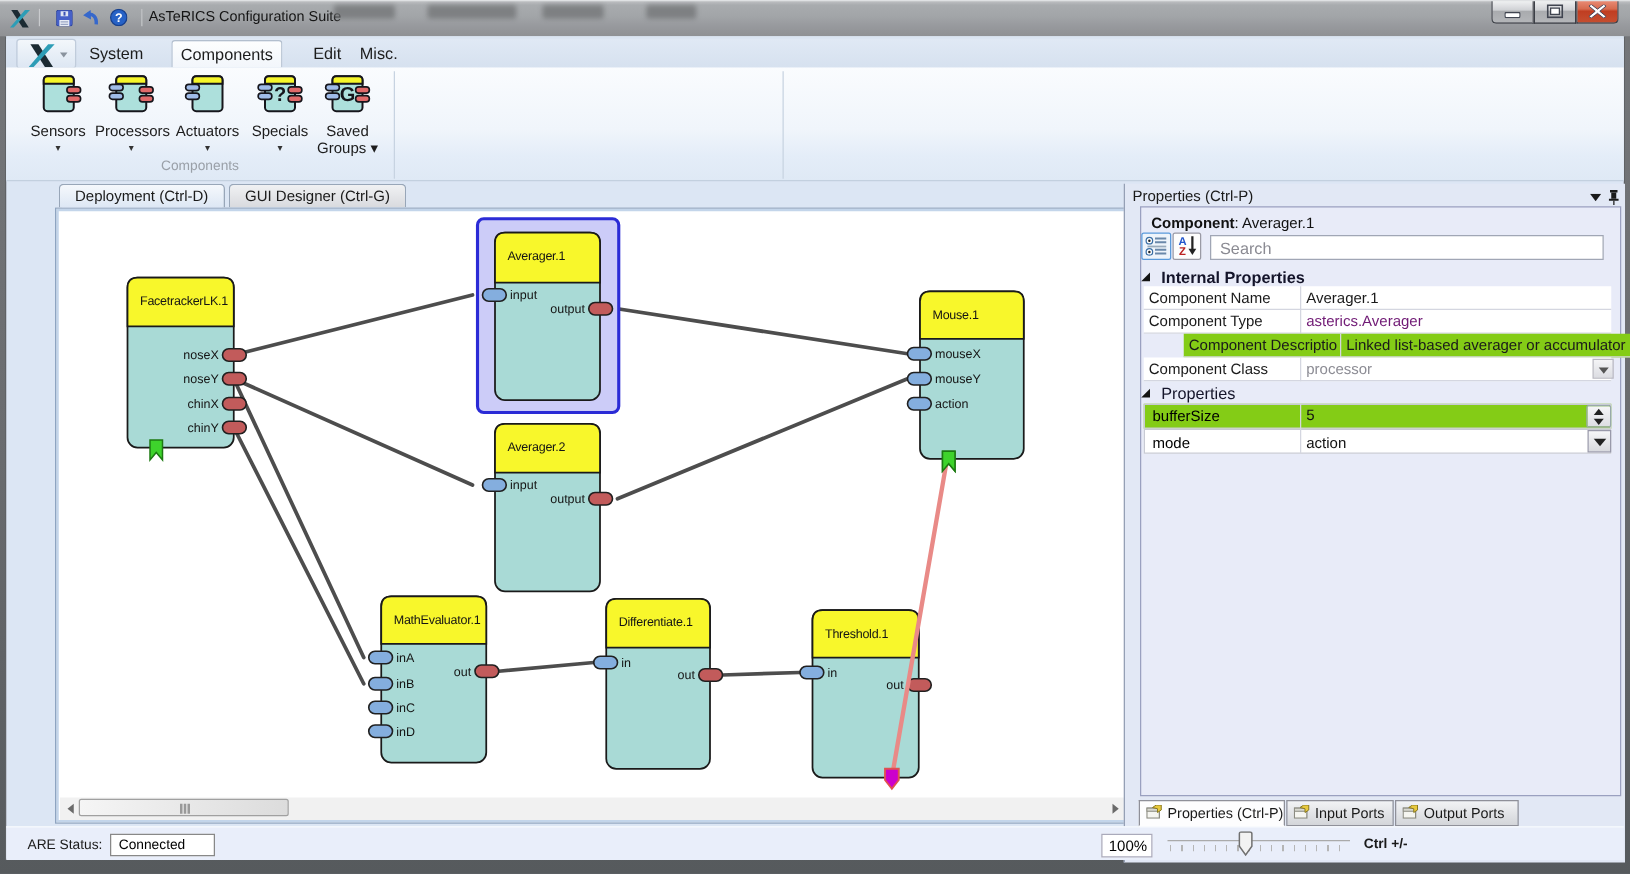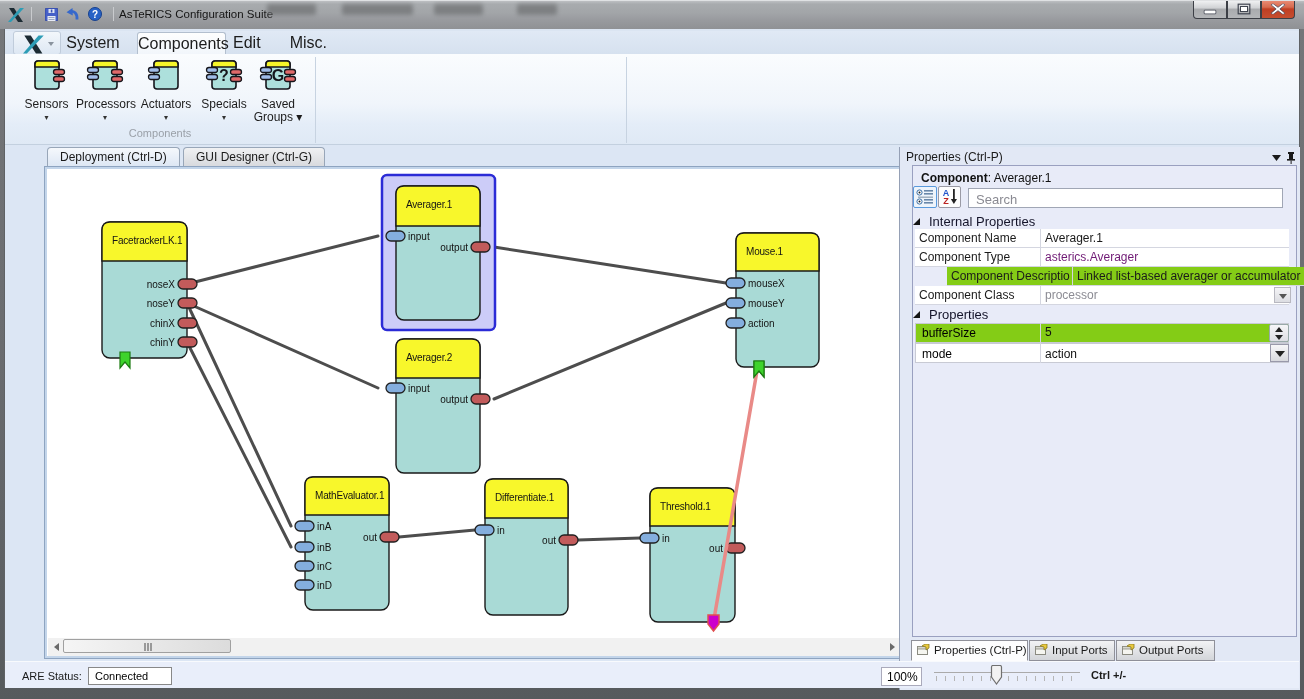--- a/index.html
+++ b/index.html
@@ -25,21 +25,21 @@
 .wbtn { width:34px; height:19px; border:1px solid #3c3f46; border-top:none; position:relative;
   background:linear-gradient(180deg,#f4f5f6 0%,#cfd1d4 45%,#a9abae 50%,#b4b6b9 100%); }
 .wbtn.first { border-radius:0 0 0 4px; }
 .wbtn.close { width:34px; border-radius:0 0 4px 0;
   background:linear-gradient(180deg,#eb8f79 0%,#d66a4e 40%,#c03e22 50%,#c54e30 100%); }
 .wbtn .glyph { position:absolute; left:50%; top:50%; transform:translate(-50%,-50%); }
 
 
 #ribbon { position:absolute; left:0px; top:0px; width:1294px; height:116px; background:#dbe5f2; }
 #tabrow { position:absolute; left:0; top:2px; width:100%; height:23px; background:linear-gradient(180deg,#e0e9f5,#d6e1ef); }
-.rtab { position:absolute; top:1px; height:22px; line-height:22px; font-size:16px; color:#1c1c1c; padding:0 17px; }
+.rtab { position:absolute; top:1px; height:22px; line-height:22px; font-size:13px; color:#1c1c1c; padding:0 17px; }
 .rtab.sel { background:linear-gradient(180deg,#fdfefe,#f2f6fb); border:1px solid #b3bfce; border-bottom:none; border-radius:3px 3px 0 0; }
 #appbtn { position:absolute; left:8px; top:0px; width:48px; height:24px;
   background:linear-gradient(180deg,#f3f7fb,#dde7f3); border:1px solid #c0ccdb; border-radius:3px; }
 #ribbonbody { position:absolute; left:0; top:25px; width:100%; height:91px;
   background:linear-gradient(180deg,#fafcfe 0%,#f0f5fb 55%,#e4edf8 78%,#dfe9f5 100%); border-bottom:1px solid #c3d0df; }
 .rbtn { position:absolute; top:27px; height:86px; text-align:center; z-index:2; }
 .rbtn .icon { margin:3px auto 0; }
 .rbtn .lab { font-size:12px; color:#1c1c1c; line-height:13px; margin-top:3px; }
 .rbtn .drop { font-size:8px; color:#333; line-height:9px; margin-top:2px; }
 .rgsep { position:absolute; top:2px; width:1px; height:108px; background:#c7d3e1; }
@@ -129,22 +129,22 @@
     <div id="tabrow">
       <div id="appbtn">
         <svg class="abs" style="left:9px;top:2px" width="22" height="21" viewBox="0 0 17 16">
           <path d="M1 1 L6 1 L15 15 L10 15 Z" fill="#1c2b33"></path>
           <path d="M12 1 L16 1 L3 15 L0 15 Z" fill="#2d9db6"></path>
         </svg>
         <div class="abs" style="left:34px;top:10px;width:0;height:0;border-left:3.5px solid transparent;border-right:3.5px solid transparent;border-top:4px solid #8a939e"></div>
       </div>
       <div class="rtab" style="left:60px;width:56px;text-align:center;padding:0">System</div>
       <div class="rtab sel" style="left:132px;width:89px;text-align:center;padding:0">Components</div>
-      <div class="rtab" style="left:228px;width:40px;text-align:left;padding:0">Edit</div>
-      <div class="rtab" style="left:274px;width:48px;text-align:right;padding:0">Misc.</div>
+      <div class="rtab" style="left:228px;width:40px;text-align:right;padding:0">Edit</div>
+      <div class="rtab" style="left:274px;width:48px;text-align:center;padding:0">Misc.</div>
     </div>
     <div id="ribbonbody"></div>
     <div class="rbtn" style="left:13px;width:57px">
       <svg class="icon" width="38" height="32" viewBox="0 0 38 32">
           <rect x="7" y="2" width="24" height="28" rx="3" fill="#ade0dc" stroke="#16161c" stroke-width="1.6"></rect>
           <path d="M7 8 L7 5 Q7 2 10 2 L28 2 Q31 2 31 5 L31 8 Z" fill="#f6f62a" stroke="#16161c" stroke-width="1.6"></path>
           <rect x="25.5" y="10.5" width="11" height="5" rx="2.5" fill="#e06a6a" stroke="#16161c" stroke-width="1.3"></rect>
           <rect x="25.5" y="17.5" width="11" height="5" rx="2.5" fill="#e06a6a" stroke="#16161c" stroke-width="1.3"></rect>
         </svg>
       <div class="lab">Sensors</div><div class="drop">▾</div>
@@ -331,21 +331,21 @@
         <div style="position: absolute; left: 25px; top: 20px; width: 23px; height: 22px; background: rgb(253, 253, 253); border: 1px solid rgb(154, 154, 165); border-radius: 2px;">
           <svg width="17" height="17" style="position:absolute;left:2px;top:1px">
             <text x="5" y="8" font-size="9" font-weight="bold" fill="#2255cc" text-anchor="middle" font-family="Liberation Sans">A</text>
             <text x="5" y="16" font-size="9" font-weight="bold" fill="#bb2222" text-anchor="middle" font-family="Liberation Sans">Z</text>
             <rect x="12" y="1" width="1.8" height="11" fill="#222"></rect>
             <path d="M9.8 11 L16 11 L12.9 16 Z" fill="#222"></path>
           </svg>
         </div>
         <div style="position: absolute; left: 55px; top: 22px; width: 315px; height: 20px; background: rgb(255, 255, 255); border: 1px solid rgb(160, 166, 181); padding: 1px 0px 0px 7px;"><span style="color:#8a8a92;font-size:13px">Search</span></div>
         <div style="position: absolute; left: 0px; top: 52px; width: 0px; height: 0px; border-left: 7px solid transparent; border-bottom: 7px solid rgb(20, 20, 20);"></div>
-        <div style="position: absolute; left: 16px; top: 48px; font-size: 13px; color: rgb(20, 20, 42);">Internal Properties</div>
+        <div style="position: absolute; left: 16px; top: 48px; font-size: 13px; color: rgb(20, 20, 42); font-weight: bold;">Internal Properties</div>
         <div style="position: absolute; left: 2px; top: 63px; width: 374px; height: 19px; background: rgb(255, 255, 255); border-bottom: 1px solid rgb(212, 214, 224);">
           <div style="position: absolute; left: 4px; top: 2px; font-size: 12px; color: rgb(26, 26, 26); width: 120px; overflow: hidden; white-space: nowrap;">Component Name</div>
           <div style="position: absolute; left: 125px; top: 0px; width: 1px; height: 19px; background: rgb(212, 214, 224);"></div>
           <div style="position: absolute; left: 130px; top: 2px; font-size: 12px; color: rgb(26, 26, 26);">Averager.1</div>
         </div>
         <div style="position: absolute; left: 2px; top: 82px; width: 374px; height: 19px; background: rgb(255, 255, 255); border-bottom: 1px solid rgb(212, 214, 224);">
           <div style="position: absolute; left: 4px; top: 2px; font-size: 12px; color: rgb(26, 26, 26); width: 120px; overflow: hidden; white-space: nowrap;">Component Type</div>
           <div style="position: absolute; left: 125px; top: 0px; width: 1px; height: 19px; background: rgb(212, 214, 224);"></div>
           <div style="position: absolute; left: 130px; top: 2px; font-size: 12px; color: #701a75;">asterics.Averager</div>
         </div>

